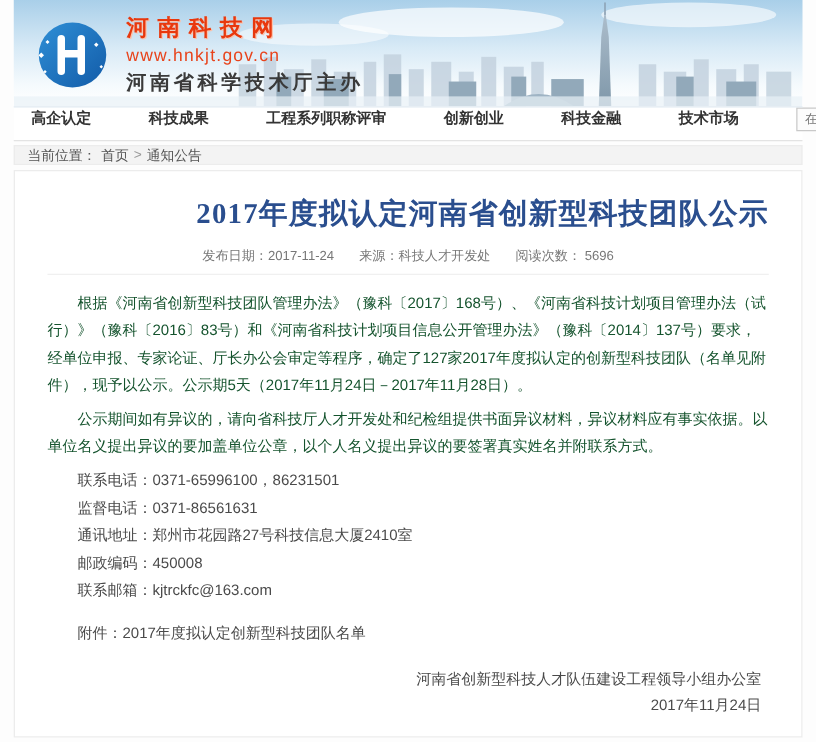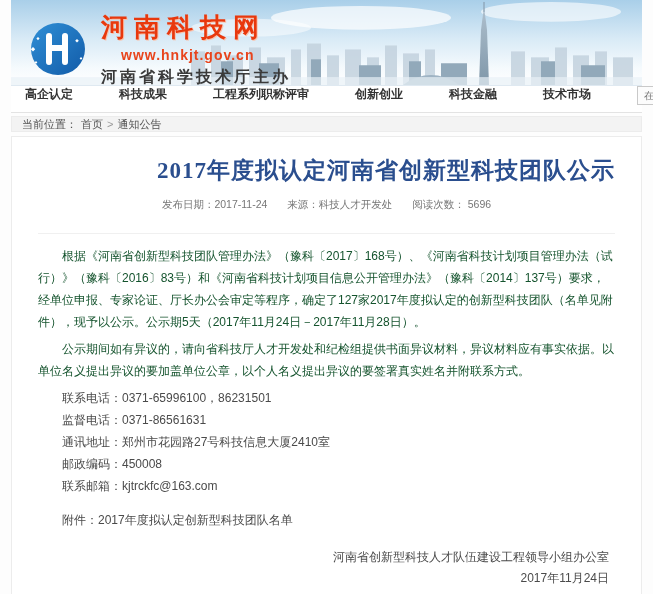--- a/index.html
+++ b/index.html
@@ -13,24 +13,24 @@
 
   
   .banner { position:relative; height:86px; overflow:hidden;
     background:linear-gradient(180deg,#a9cfe9 0%, #d8eaf6 45%, #f5fafd 80%, #ffffff 100%);
     border-bottom:1px solid #dfe9f1; }
   .banner svg.skyline { position:absolute; left:0; bottom:0; width:100%; height:100%; display:block; }
   .banner-inner { position:absolute; left:14px; top:10px; display:flex; align-items:center; z-index:2; }
   .logo { width:64px; height:64px; margin-right:12px; }
   .site-text .site-name {
     font-family:"Liberation Serif","DejaVu Serif",serif;
-    font-weight:bold; font-size:26px; letter-spacing:7px; color:#e8380d;
+    font-weight:bold; font-size:18px; letter-spacing:7px; color:#e8380d;
     text-shadow:1px 1px 0 #f9c3ae;
   }
-  .site-text .site-url { font-weight:bold; font-size:14px; color:#e8441c; letter-spacing:1px; margin-top:2px;margin-left:20px; }
+  .site-text .site-url { font-weight:normal; font-size:14px; color:#e8441c; letter-spacing:1px; margin-top:2px; }
   .site-text .site-host { font-size:16px; color:#3a3a3a; letter-spacing:3px; margin-top:4px; font-weight:bold; }
 
   
   .main-nav { height:23px; background:#1c70c6; display:flex; align-items:center;
     padding-left:22px; gap:27px; }
   .main-nav .nav-item { color:#fff; font-size:12px; font-weight:bold; letter-spacing:1px; cursor:pointer; white-space:nowrap; }
 
   
   .sub-nav { height:27px; background:#ffffff; border-bottom:1px solid #e3e3e3;
     display:flex; align-items:flex-start; padding:0 8px 0 14px; gap:46px; }
@@ -43,21 +43,21 @@
   .breadcrumb { margin-top:3px; height:16px; background:#f3f3f3; border:1px solid #ececec;
     display:flex; align-items:center; padding-left:10px; font-size:11px; color:#555; gap:4px; }
   .breadcrumb .crumb-link { cursor:pointer; }
   .breadcrumb .crumb-sep { color:#999; }
 
   
   .article { margin-top:4px; background:#fff; border:1px solid #ececec; padding:12px 26px 14px; min-height:362px; }
   .article-title { text-align:right; font-family:"Liberation Serif","DejaVu Serif",serif;
     font-size:23px; font-weight:bold; color:#2a4e8e; letter-spacing:1px; margin:6px 0 12px; }
   .article-meta { display:flex; justify-content:center; gap:20px; font-size:10.5px; color:#777;
-    padding-bottom:21px; border-bottom:1px solid #f0f0f0; margin-bottom:11px; }
+    padding-bottom:7px; border-bottom:1px solid #f0f0f0; margin-bottom:11px; }
   .article-body p { font-size:12px; color:#14532d; line-height:22px; text-indent:2em; margin-bottom:5px; }
   .contact-line { font-size:12px; color:#4a4a4a; line-height:22px; padding-left:2em; }
   .attachment-line { font-size:12px; color:#4a4a4a; line-height:22px; padding-left:2em; margin-top:12px; }
   .signature-block { text-align:right; font-size:12px; color:#4a4a4a; line-height:21px; margin-top:16px; padding-right:6px; }
 </style>
 </head>
 <body>
 
 <div class="page">
   <div class="container">

